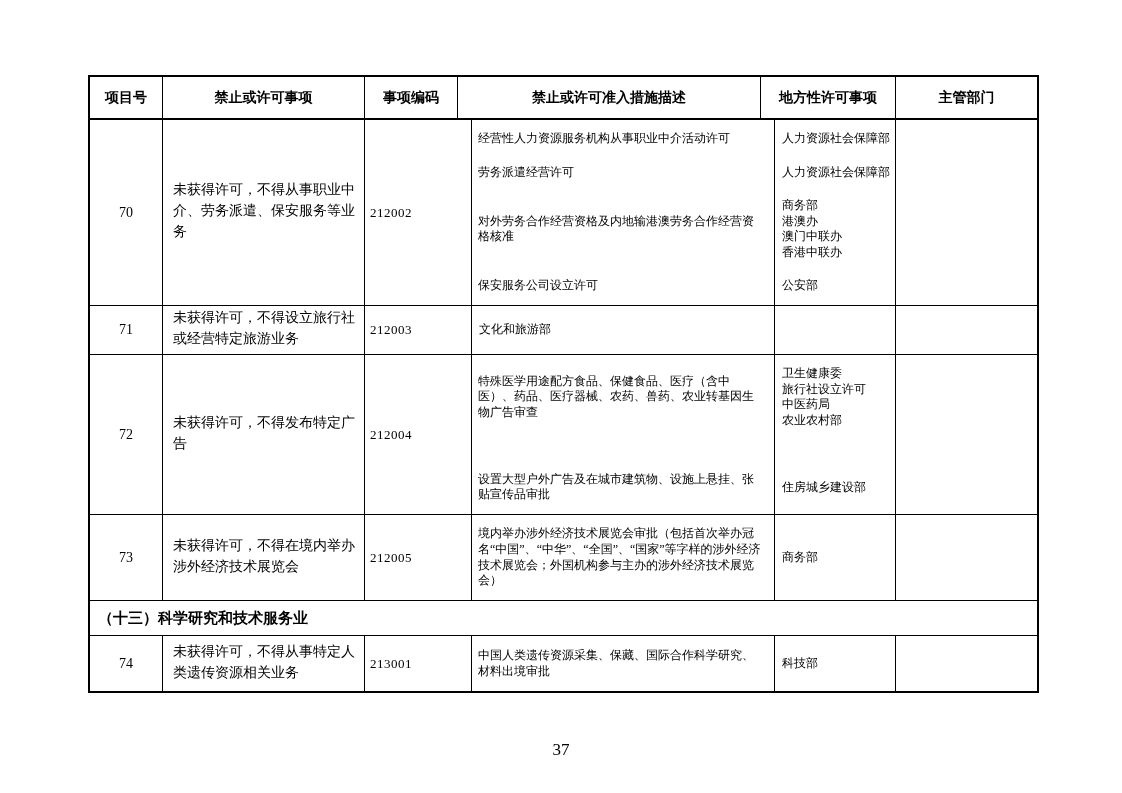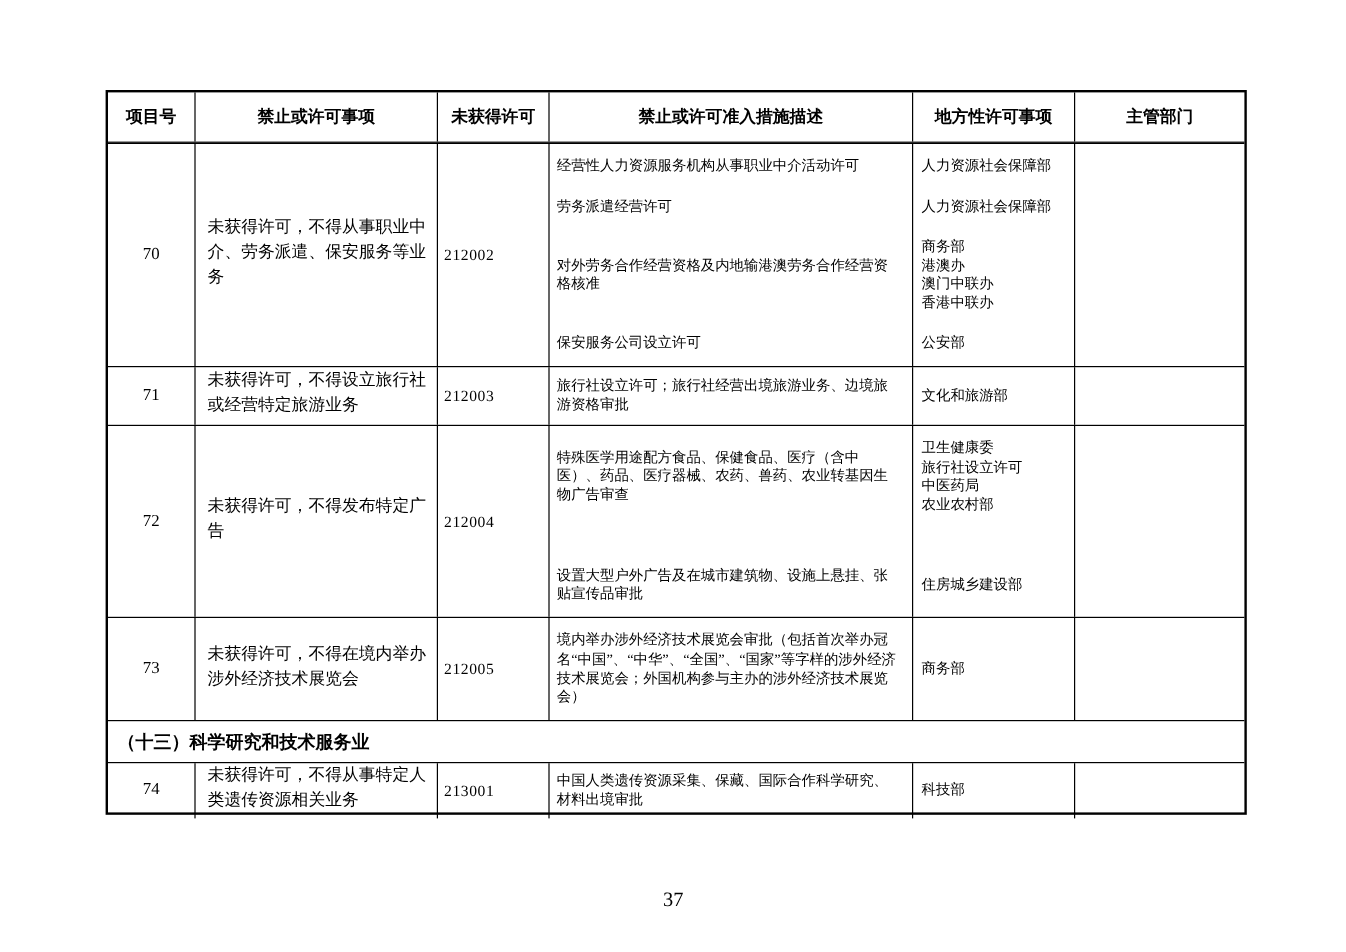--- a/index.html
+++ b/index.html
@@ -60,20 +60,21 @@
     padding-left:5px;
     letter-spacing:0.5px;
   }
   .c-md{
     position:relative;
     display:grid;
     grid-template-columns:303px 1fr;
     font-size:12px;
     height:100%;
     box-sizing:border-box;
+    margin-left:14px;
   }
   .c-md::after{
     content:"";
     position:absolute;
     left:302px;top:0;bottom:0;
     width:1px;background:#000;
   }
   .md-single{align-content:center;}
   .md-multi{align-content:space-between;padding:10px 0;}
   .measure,.dept{
@@ -99,21 +100,21 @@
     font-size:17px;
   }
 </style>
 </head>
 <body>
 
 <div class="doc-table">
     <div class="tr tr-header" style="height: 42px;">
       <div class="th">项目号</div>
       <div class="th">禁止或许可事项</div>
-      <div class="th">未获得许可</div>
+      <div class="th">事项编码</div>
       <div class="th">禁止或许可准入措施描述</div>
       <div class="th">地方性许可事项</div>
       <div class="th">主管部门</div>
     </div>
     <div class="tr tr-item" style="height: 186px;">
       <div class="td c-id">70</div>
       <div class="td c-item">未获得许可，不得从事职业中介、劳务派遣、保安服务等业务</div>
       <div class="td c-code">212002</div>
       <div class="td c-md md-multi">
         <div class="measure">经营性人力资源服务机构从事职业中介活动许可</div>
@@ -136,21 +137,20 @@
           <div>公安部</div>
         </div>
       </div>
       <div class="td c-local"></div>
     </div>
     <div class="tr tr-item" style="height: 49px;">
       <div class="td c-id">71</div>
       <div class="td c-item">未获得许可，不得设立旅行社或经营特定旅游业务</div>
       <div class="td c-code">212003</div>
       <div class="td c-md md-single">
-        <div class="measure">旅行社设立许可；旅行社经营出境旅游业务、边境旅游资格审批</div>
         <div class="dept">
           <div>文化和旅游部</div>
         </div>
       </div>
       <div class="td c-local"></div>
     </div>
     <div class="tr tr-item" style="height: 160px;">
       <div class="td c-id">72</div>
       <div class="td c-item">未获得许可，不得发布特定广告</div>
       <div class="td c-code">212004</div>
@@ -177,21 +177,21 @@
         <div class="measure">境内举办涉外经济技术展览会审批（包括首次举办冠名“中国”、“中华”、“全国”、“国家”等字样的涉外经济技术展览会；外国机构参与主办的涉外经济技术展览会）</div>
         <div class="dept">
           <div>商务部</div>
         </div>
       </div>
       <div class="td c-local"></div>
     </div>
     <div class="tr tr-section" style="height: 35px;">
       <div class="section-cell">（十三）科学研究和技术服务业</div>
     </div>
-    <div class="tr tr-item" style="height: 42px;">
+    <div class="tr tr-item" style="height: 56px;">
       <div class="td c-id">74</div>
       <div class="td c-item">未获得许可，不得从事特定人类遗传资源相关业务</div>
       <div class="td c-code">213001</div>
       <div class="td c-md md-single">
         <div class="measure">中国人类遗传资源采集、保藏、国际合作科学研究、材料出境审批</div>
         <div class="dept">
           <div>科技部</div>
         </div>
       </div>
       <div class="td c-local"></div>

